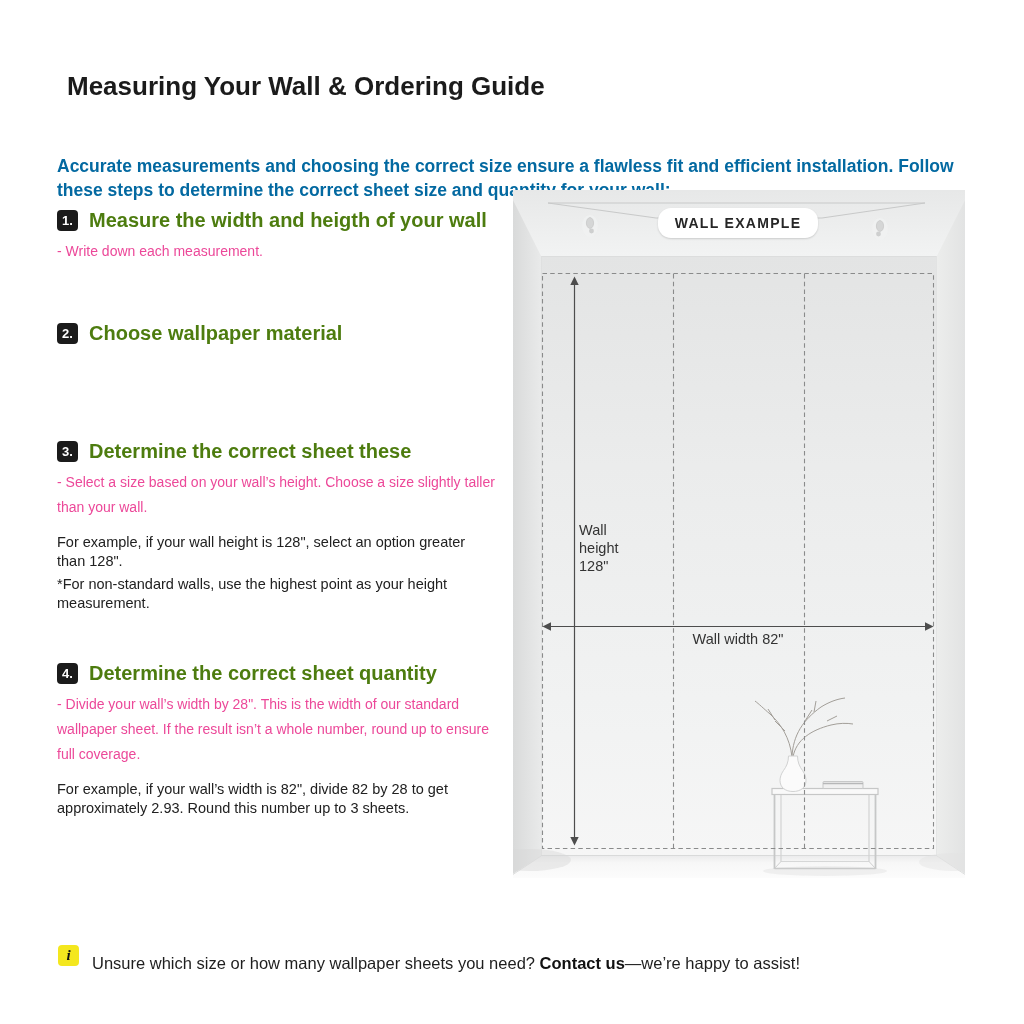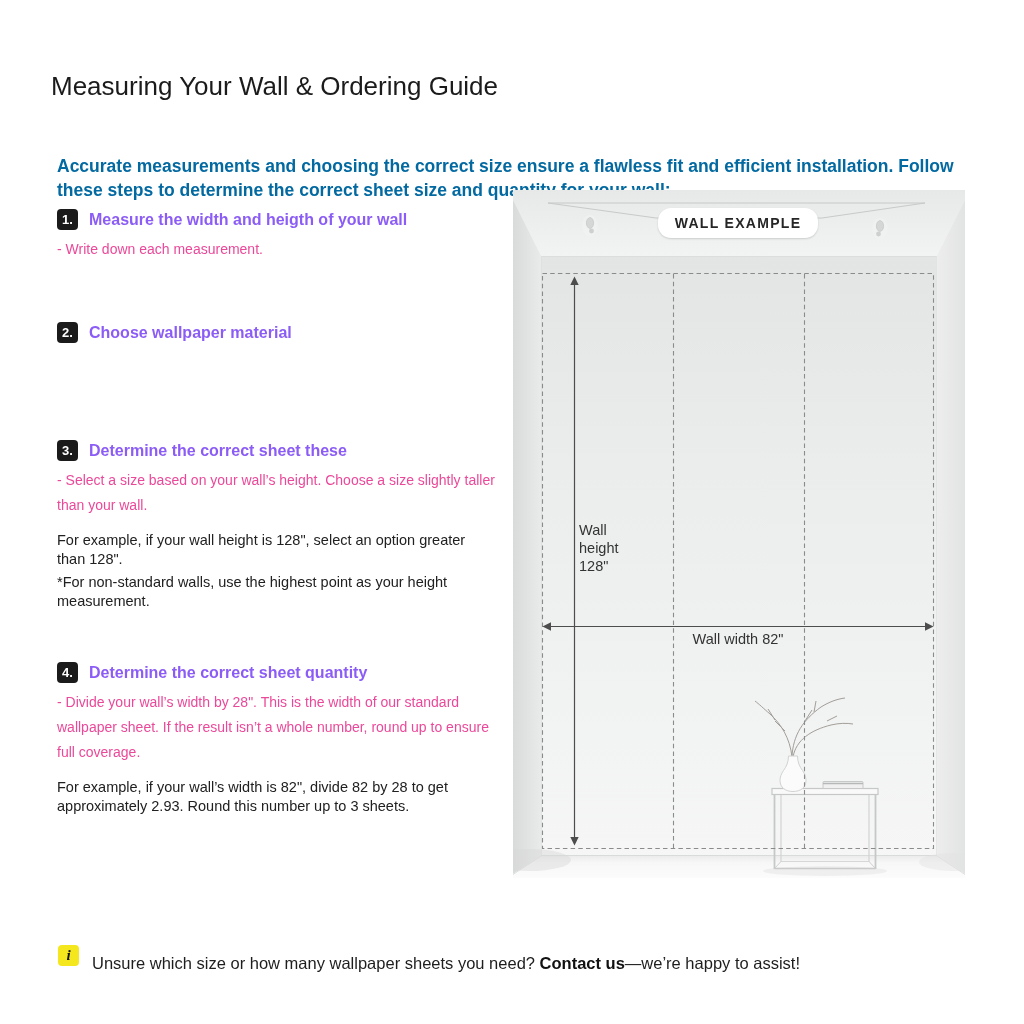--- a/index.html
+++ b/index.html
@@ -2,36 +2,36 @@
 <html><head>
 <meta charset="utf-8">
 <style>
   html,body{margin:0;padding:0;}
   body{
     width:1024px;height:1024px;background:#ffffff;position:relative;
     font-family:"Liberation Sans", sans-serif;color:#1e1e1e;
     -webkit-font-smoothing:antialiased;overflow:hidden;
   }
   .page-title{
-    position:absolute;left:51px;top:54px;
-    font-size:26px;font-weight:400;color:#1b1b1b;letter-spacing:0;
+    position:absolute;left:67px;top:54px;
+    font-size:26px;font-weight:700;color:#1b1b1b;letter-spacing:0;
   }
   .intro{
     position:absolute;left:57px;top:118px;width:930px;
     font-size:17.5px;font-weight:700;line-height:24px;color:#0369a1;margin-top:36px;
   }
   .step{position:absolute;left:57px;width:452px;}
   .step-1{top:209px;} .step-2{top:322px;} .step-3{top:440px;} .step-4{top:662px;}
   .step-header{display:flex;align-items:center;gap:11px;}
   .step-badge{
     flex:0 0 21px;width:21px;height:21px;border-radius:4px;background:#1b1b1b;
     color:#ffffff;font-size:13px;font-weight:700;
     display:flex;align-items:center;justify-content:center;
   }
-  .step-title{font-size:16px;font-weight:700;color:#8b5cf6;}
+  .step-title{font-size:20px;font-weight:700;color:#4d7c0f;}
   .step-body{margin-top:7px;width:442px;font-size:14px;line-height:25px;color:#ec4899;}
   .step-example{margin-top:13px;width:414px;font-size:14.5px;line-height:19px;color:#212121;}
   .step-note{margin-top:4px;width:400px;font-size:14.5px;line-height:19px;color:#212121;}
 
   
   .photo{position:absolute;left:513px;top:190px;width:452px;height:688px;}
   .photo svg{display:block;}
   .wall-example-badge{
     position:absolute;left:145px;top:18px;width:160px;height:30px;
     background:#ffffff;border-radius:13px;box-shadow:0 1px 2px rgba(0,0,0,.15);

